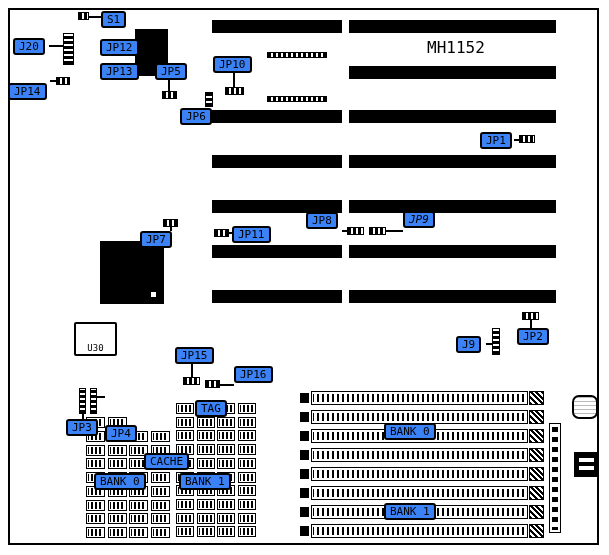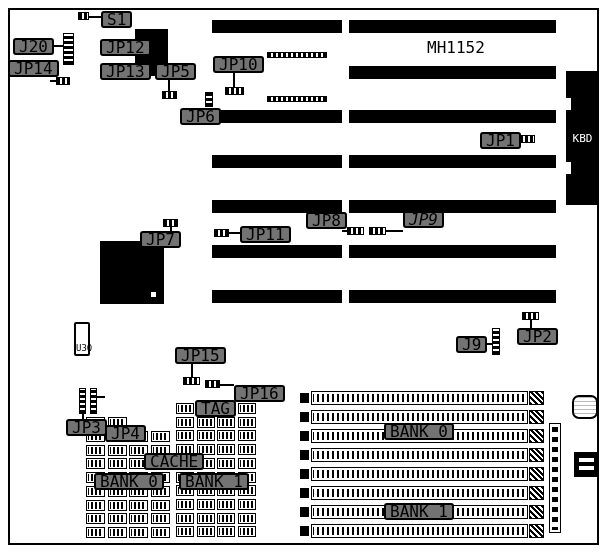--- a/index.html
+++ b/index.html
@@ -1,22 +1,22 @@
 <!DOCTYPE html>
 <html><head>
 <meta charset="utf-8">
 <style>
   html,body{margin:0;padding:0;background:#fff;}
   .stage{position:relative;width:609px;height:555px;background:#fff;
          font-family:"DejaVu Sans Mono",monospace;color:#000;overflow:hidden;}
   .frame{position:absolute;left:8px;top:8px;width:591px;height:537px;
          border:2px solid #000;box-sizing:border-box;z-index:0;}
   .bar{position:absolute;height:13px;background:#000;z-index:1;}
-  .callout{position:absolute;background:#737373;border:2px solid #000;border-radius:3px;
-           font-size:16px;line-height:13px;padding:0 4px;white-space:nowrap;z-index:6;}
+  .callout{position:absolute;background:#3b82f6;border:2px solid #000;border-radius:3px;
+           font-size:11px;line-height:13px;padding:0 4px;white-space:nowrap;z-index:6;}
   .plain-label{position:absolute;font-size:16px;z-index:2;}
   .chip{position:absolute;background:#000;z-index:2;}
   .chip-label{color:#fff;display:flex;align-items:center;justify-content:center;}
   .conn{position:absolute;border:1px solid #000;box-sizing:border-box;z-index:4;
         background:repeating-linear-gradient(90deg,#000 0 3px,#fff 3px 5px);}
   .conn.v{background:repeating-linear-gradient(0deg,#000 0 3px,#fff 3px 5px);}
   .leader{position:absolute;background:#000;z-index:3;}
   .smchip{position:absolute;border:1px solid #000;box-sizing:border-box;z-index:2;
           background:repeating-linear-gradient(90deg,#000 0 2px,#fff 2px 4px);
           background-clip:content-box;padding:1px;}
@@ -48,25 +48,24 @@
   <div class="chip" style="left:135px;top:29px;width:33px;height:47px;"></div>
 
   <div class="dot" style="left:84px;top:114px;width:6px;height:6px;"></div>
 
   <div class="chip" style="left:100px;top:241px;width:64px;height:63px;"></div>
   <div class="dot" style="left:151px;top:292px;width:5px;height:5px;"></div>
 
   <div class="conn" style="left:267px;top:52px;width:60px;height:6px;"></div>
   <div class="conn" style="left:267px;top:96px;width:60px;height:6px;"></div>
 
-  <div class="chip chip-label" style="left:566px;top:71px;width:33px;height:134px;font-size:11px;">KBD</div>
   <div class="dot" style="left:566px;top:98px;width:5px;height:12px;"></div>
   <div class="dot" style="left:566px;top:162px;width:5px;height:12px;"></div>
 
-  <div class="socket" style="left:74px;top:322px;width:16px;height:34px;">
+  <div class="socket" style="left:74px;top:322px;width:43px;height:34px;">
     <span>U30</span>
   </div>
 
   <div class="vconn" style="left:549px;top:423px;width:12px;height:110px;"></div>
   <div class="battery" style="left:572px;top:395px;width:26px;height:24px;"></div>
   <div class="chip" style="left:574px;top:452px;width:25px;height:25px;"></div>
   <div class="dot" style="left:579px;top:458px;width:15px;height:4px;"></div>
   <div class="dot" style="left:579px;top:466px;width:15px;height:4px;"></div>
 
   <div class="conn" style="left:78px;top:12px;width:11px;height:8px;"></div>
@@ -101,33 +100,33 @@
   <div class="leader" style="left:530px;top:320px;width:2px;height:8px;"></div>
   <div class="leader" style="left:191px;top:363px;width:2px;height:14px;"></div>
   <div class="leader" style="left:220px;top:384px;width:14px;height:2px;"></div>
   <div class="leader" style="left:97px;top:396px;width:8px;height:2px;"></div>
   <div class="leader" style="left:82px;top:413px;width:2px;height:6px;"></div>
 
   <div class="callout" style="left:101px;top:11px;">S1</div>
   <div class="callout" style="left:13px;top:38px;">J20</div>
   <div class="callout" style="left:100px;top:39px;">JP12</div>
   <div class="callout" style="left:100px;top:63px;">JP13</div>
-  <div class="callout" style="left:8px;top:60px;">JP14</div>
+  <div class="callout" style="left:8px;top:83px;">JP14</div>
   <div class="callout" style="left:155px;top:63px;">JP5</div>
   <div class="callout" style="left:213px;top:56px;">JP10</div>
   <div class="callout" style="left:180px;top:108px;">JP6</div>
   <div class="callout" style="left:480px;top:132px;">JP1</div>
   <div class="callout" style="left:140px;top:231px;">JP7</div>
-  <div class="callout" style="left:240px;top:226px;">JP11</div>
+  <div class="callout" style="left:232px;top:226px;">JP11</div>
   <div class="callout" style="left:306px;top:212px;">JP8</div>
   <div class="callout" style="left:403px;top:211px;font-style:italic;">JP9</div>
   <div class="callout" style="left:456px;top:336px;">J9</div>
   <div class="callout" style="left:517px;top:328px;">JP2</div>
   <div class="callout" style="left:175px;top:347px;">JP15</div>
-  <div class="callout" style="left:234px;top:385px;">JP16</div>
+  <div class="callout" style="left:234px;top:366px;">JP16</div>
   <div class="callout" style="left:105px;top:389px;margin-top:36px;">JP4</div>
   <div class="callout" style="left:66px;top:419px;">JP3</div>
 
   <div class="callout" style="left:195px;top:400px;">TAG</div>
   <div class="callout" style="left:144px;top:453px;">CACHE</div>
   <div class="callout" style="left:94px;top:473px;">BANK 0</div>
   <div class="callout" style="left:179px;top:473px;">BANK 1</div>
   <div class="callout" style="left:384px;top:423px;">BANK 0</div>
   <div class="callout" style="left:384px;top:503px;">BANK 1</div>
 

